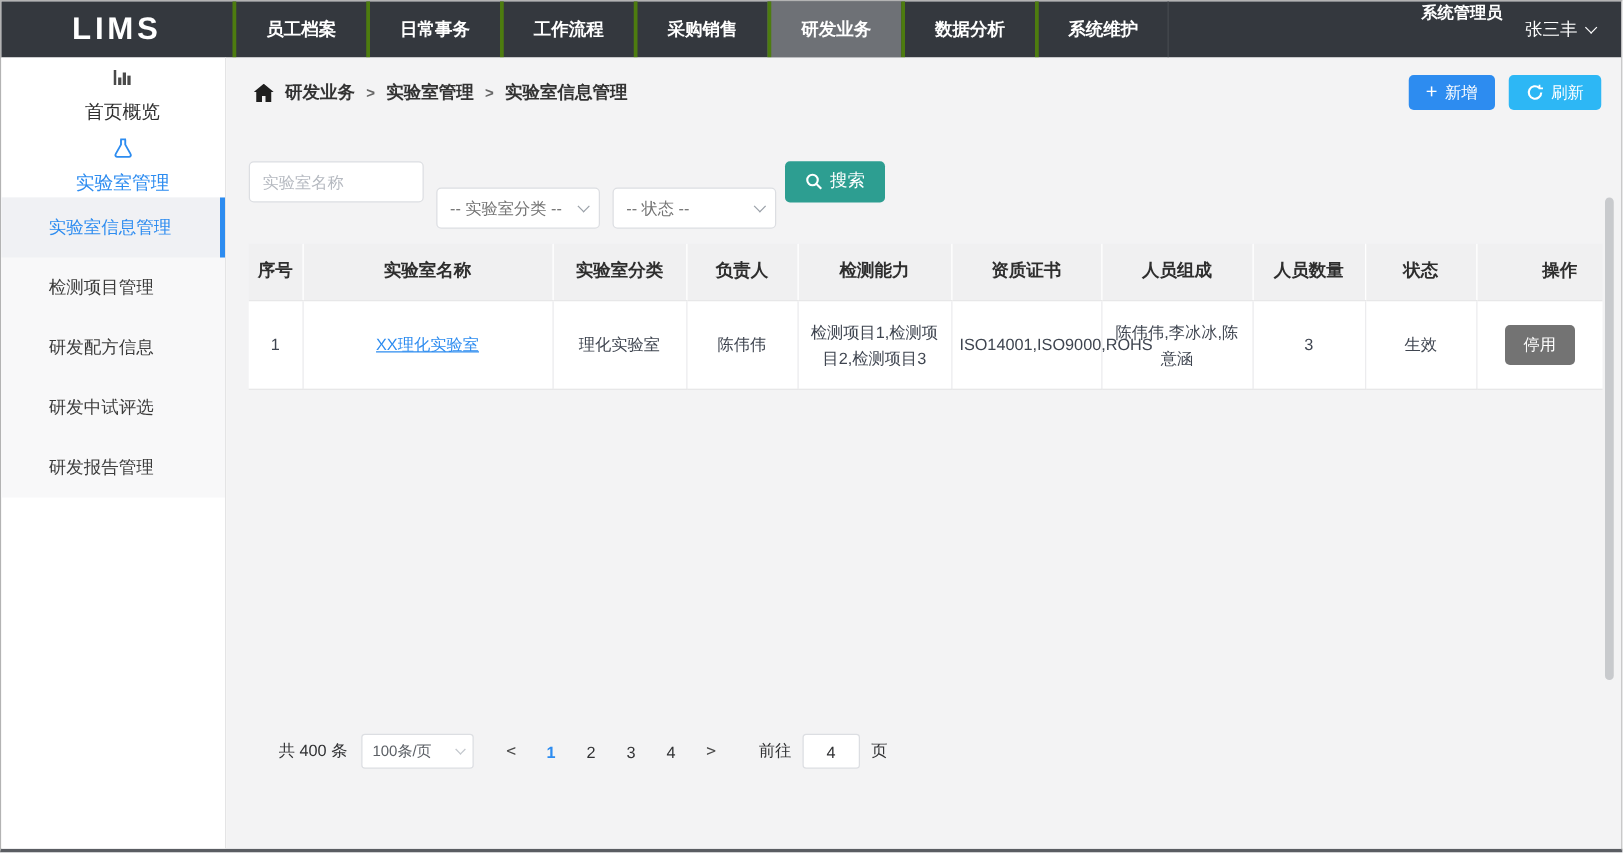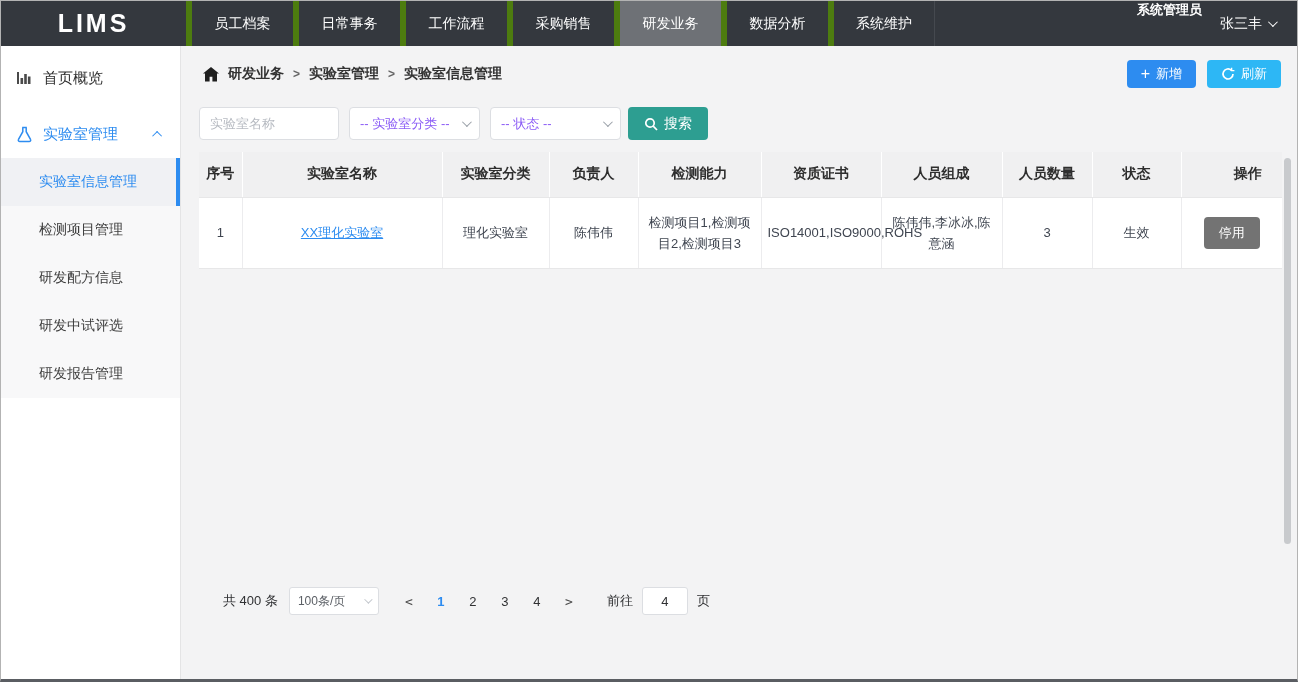--- a/index.html
+++ b/index.html
@@ -4,35 +4,35 @@
 <style>
   * { margin:0; padding:0; box-sizing:border-box; }
   html,body { width:1298px; height:682px; }
   body { font-family:"Liberation Sans","DejaVu Sans",sans-serif; background:#fff; }
   .frame { width:1298px; height:682px; border:1px solid #b3b3b3; border-bottom:3px solid #5a5d62; display:flex; flex-direction:column; overflow:hidden; }
 
   
   .navbar { height:45px; flex:0 0 45px; background:#34383e; display:flex; align-items:stretch; color:#fff; }
   .logo { width:185px; display:flex; align-items:center; justify-content:center; font-size:25px; font-weight:800; letter-spacing:3px; color:#fff; }
   .nav-tabs { display:flex; align-items:stretch; }
-  .nav-tab { width:107px; display:flex; align-items:center; justify-content:center; font-size:14px; font-weight:400; cursor:pointer; border-left:6px solid #4d7c0f; }
+  .nav-tab { width:107px; display:flex; align-items:center; justify-content:center; font-size:14px; font-weight:700; cursor:pointer; border-left:3px solid #4d7c0f; }
   .nav-tab:last-child { border-right:1px solid #45494f; }
   .nav-tab.active { background:#6e7176; }
   .nav-user { margin-left:auto; display:flex; padding-right:22px; gap:18px; }
   .nav-role { font-size:13px; font-weight:700; }
   .nav-name { font-size:14px; display:flex; align-items:center; gap:6px; cursor:pointer; }
   .chev { display:inline-block; width:7px; height:7px; border-right:1.5px solid currentColor; border-bottom:1.5px solid currentColor; transform:rotate(45deg) translateY(-2px); }
   .chev.up { transform:rotate(-135deg) translateY(-2px); }
 
   
   .body-row { flex:1; display:flex; min-height:0; }
 
   
   .sidebar { width:180px; flex:0 0 180px; background:#fff; border-right:1px solid #e4e4e5; display:flex; flex-direction:column; }
-  .side-item { height:48px; display:flex; align-items:center; padding-left:15px; gap:10px; font-size:15px; color:#2f2f2f; cursor:pointer; margin-top:8px; }
+  .side-item { height:48px; display:flex; align-items:center; padding-left:15px; gap:10px; font-size:15px; color:#2f2f2f; cursor:pointer; margin-top:8px;flex-direction:column; }
   .side-item.group { color:#2d8cf0; }
   .side-item .grow { flex:1; }
   .side-item .chev { margin-right:18px; }
   .submenu { background:#f8f8f9; }
   .sub-item { height:48px; display:flex; align-items:center; padding-left:38px; font-size:14px; color:#3c3c3c; cursor:pointer; position:relative; }
   .sub-item.active { background:#f0f1f4; color:#2d8cf0; }
   .sub-item.active::after { content:""; position:absolute; right:0; top:0; bottom:0; width:4px; background:#2d8cf0; }
 
   
   .main { flex:1; background:#f3f3f4; position:relative; padding:0 16px 0 18px; min-width:0; }
@@ -42,21 +42,21 @@
   .crumb-sep { color:#666; font-weight:700; font-size:12px; }
   .toolbar-actions { margin-left:auto; display:flex; gap:11px; }
   .btn { display:inline-flex; align-items:center; justify-content:center; gap:6px; border:none; border-radius:4px; color:#fff; font-size:13px; height:28px; padding:0 14px; cursor:pointer; font-family:inherit; }
   .btn-add { background:#2d8cf0; }
   .btn-refresh { background:#2db7f5; }
   .btn .plus { font-size:16px; font-weight:400; line-height:1; }
 
   .filters { display:flex; align-items:center; gap:10px; margin-top:5px; }
   .txt-input { width:140px; height:33px; border:1px solid #dcdee2; border-radius:4px; background:#fff; padding:0 10px; font-size:13px; color:#333; font-family:inherit; }
   .txt-input::placeholder { color:#b6bac1; }
-  .select-box { width:131px; height:33px; border:1px solid #dcdee2; border-radius:4px; background:#fff; display:flex; align-items:center; padding:0 10px; font-size:13px; color:#8b5cf6; cursor:pointer; }
+  .select-box { width:131px; height:33px; border:1px solid #dcdee2; border-radius:4px; background:#fff; display:flex; align-items:center; padding:0 10px; font-size:13px; color:#737373; cursor:pointer;margin-top:43px; }
   .select-box .grow { flex:1; }
   .select-box .chev { color:#9aa0a8; }
   .btn-search { background:#2d9e91; height:33px; font-size:14px; padding:0 16px; margin-left:-3px; }
 
   
   .grid { margin-top:12px; width:1083px; border-collapse:collapse; table-layout:fixed; }
   .grid th { height:45px; background:#f0f0f1; font-size:14px; font-weight:700; color:#2e2e2e; border-right:1px solid #fff; border-bottom:1px solid #e7e7e8; text-align:center; }
   .grid th:last-child { border-right:none;padding-left:32px; }
   .grid td { height:71px; background:#fff; font-size:13px; color:#3f4550; border-right:1px solid #ececee; border-bottom:1px solid #e7e7e8; text-align:center; vertical-align:middle; line-height:21px; padding:4px 6px; }
   .grid td:last-child { border-right:none; }

